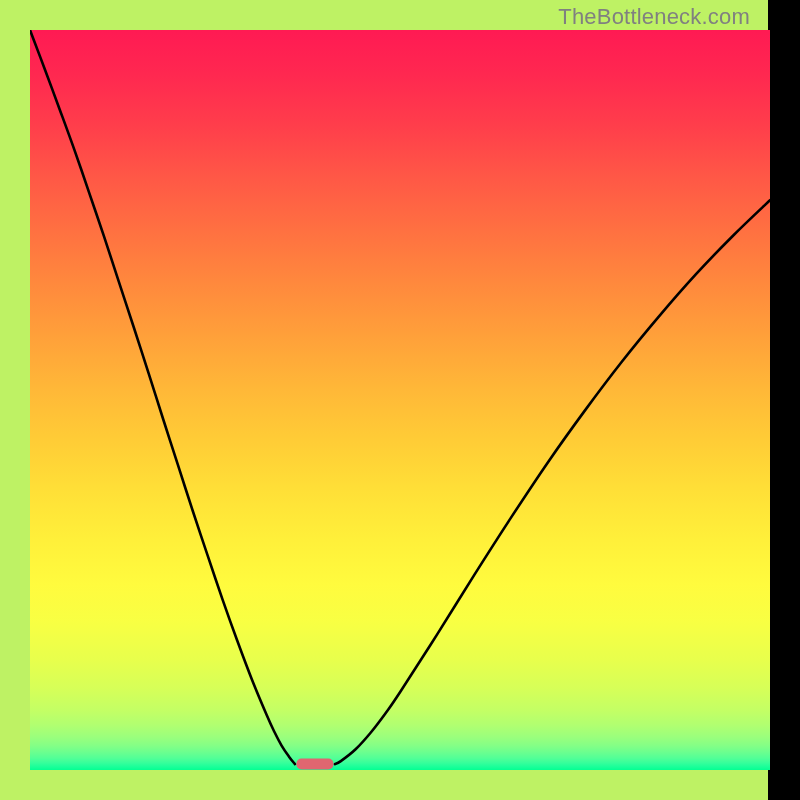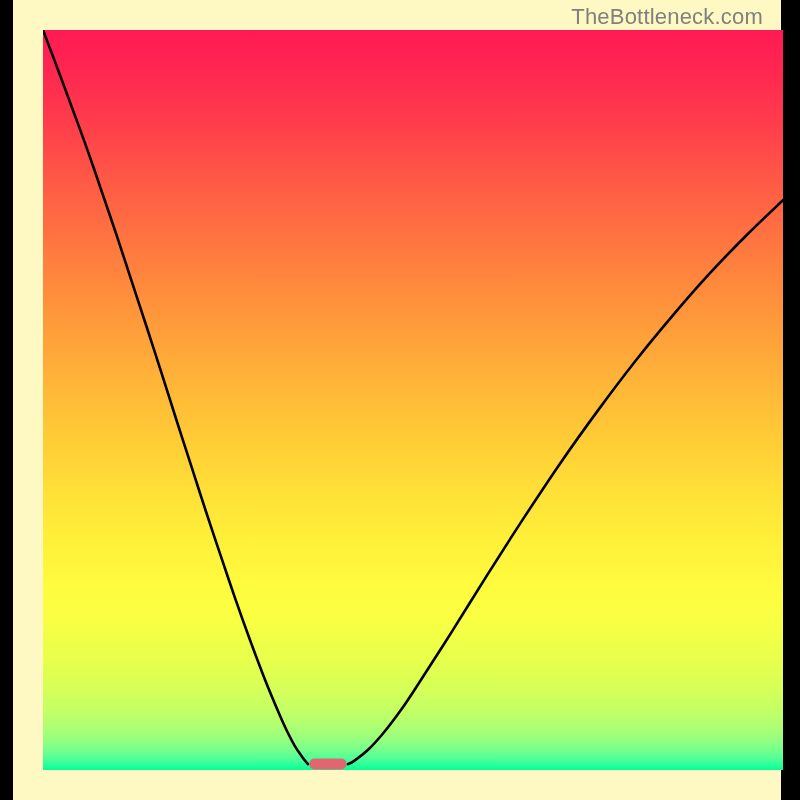--- a/index.html
+++ b/index.html
@@ -8,22 +8,21 @@
     width: 800px;
     height: 800px;
     overflow: hidden;
     background: #000;
     font-family: Arial, Helvetica, sans-serif;
   }
   .frame {
     position: relative;
     width: 768px;
     height: 800px;
-    background: #fef9c3;
-    margin-left: 13px;
+    background: #bef264;
   }
   .watermark {
     position: absolute;
     top: 4px;
     right: 18px;
     color: #808080;
     font-size: 22px;
     font-weight: 500;
     letter-spacing: 0.2px;
     z-index: 10;

